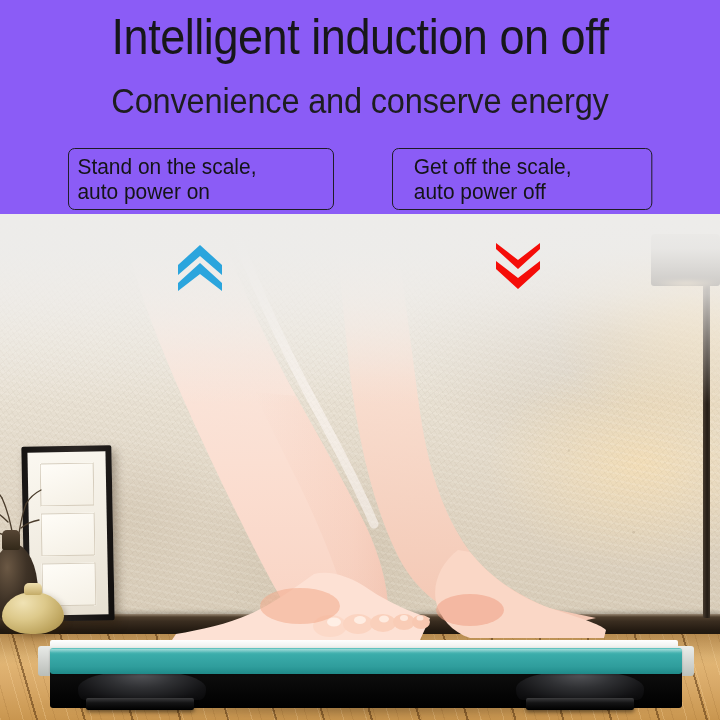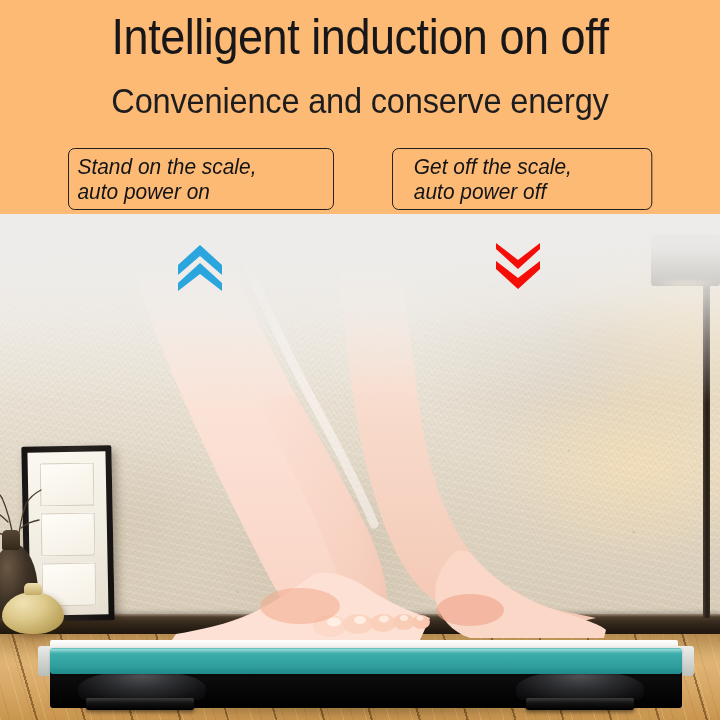--- a/index.html
+++ b/index.html
@@ -4,21 +4,21 @@
 <title>Intelligent induction on off</title>
 <style>
   html,body{margin:0;padding:0;}
   body{
     width:720px;height:720px;overflow:hidden;
     font-family:"Liberation Sans","DejaVu Sans",sans-serif;
     background:#edecea;
   }
   #poster{
     position:relative;width:720px;height:720px;overflow:hidden;
-    background:#fdba74;
+    background:#8b5cf6;
   }
 
   
   .headline{
     position:absolute;left:0;top:8px;width:720px;
     text-align:center;
     font-size:50px;line-height:58px;
     font-weight:400;
     letter-spacing:-0.5px;
     color:#17171a;
@@ -37,21 +37,20 @@
     transform:scaleX(0.93);
     transform-origin:50% 50%;
     white-space:nowrap;
     z-index:40;
   }
 
   
   .callouts{
     position:absolute;top:148px;left:0;width:720px;height:68px;
     z-index:40;
-    font-style:italic;
   }
   .callout{
     position:absolute;
     box-sizing:border-box;
     border:1.6px solid #1b1b1e;
     border-radius:7px;
     background:transparent;
     padding:5px 9px 4px 9px;
     font-size:22px;
     line-height:25px;

